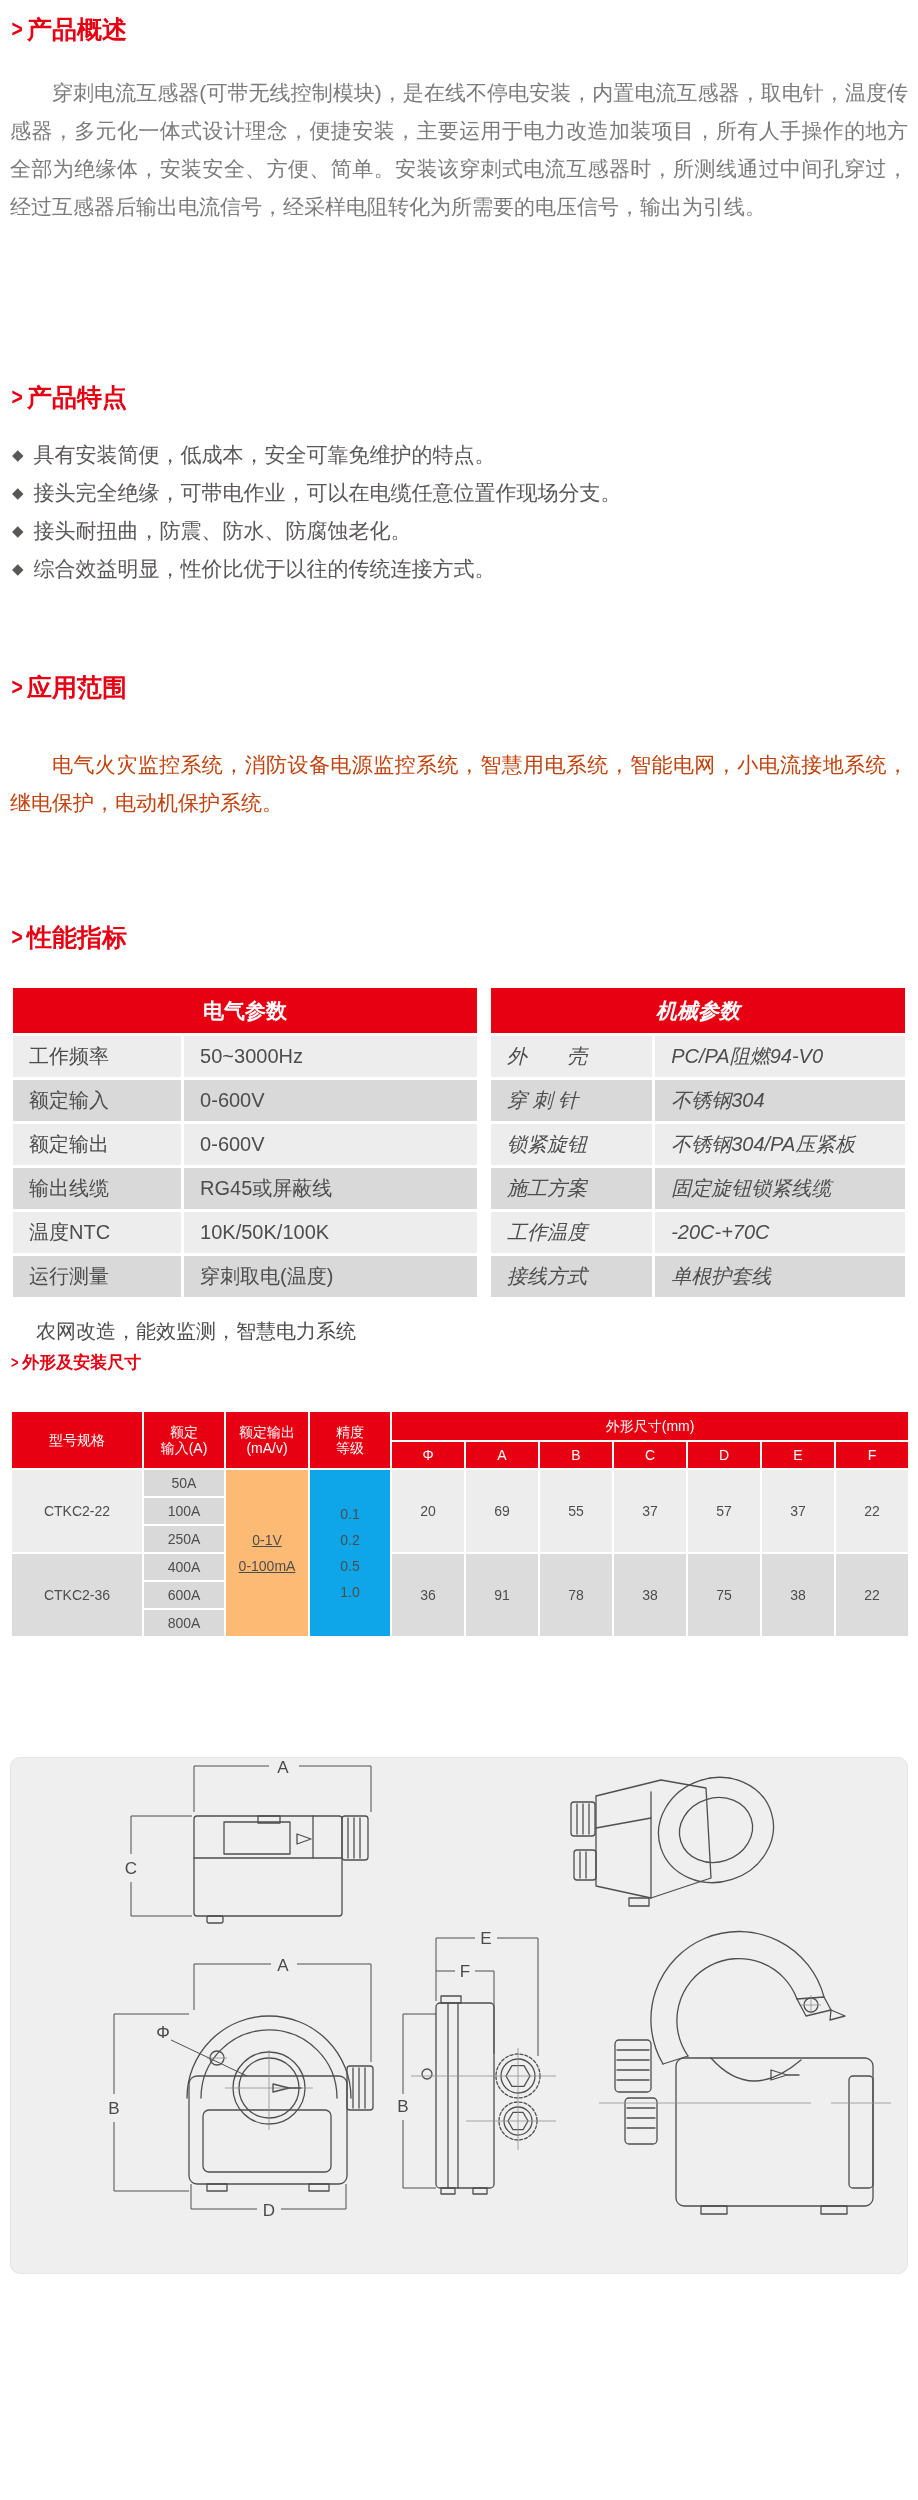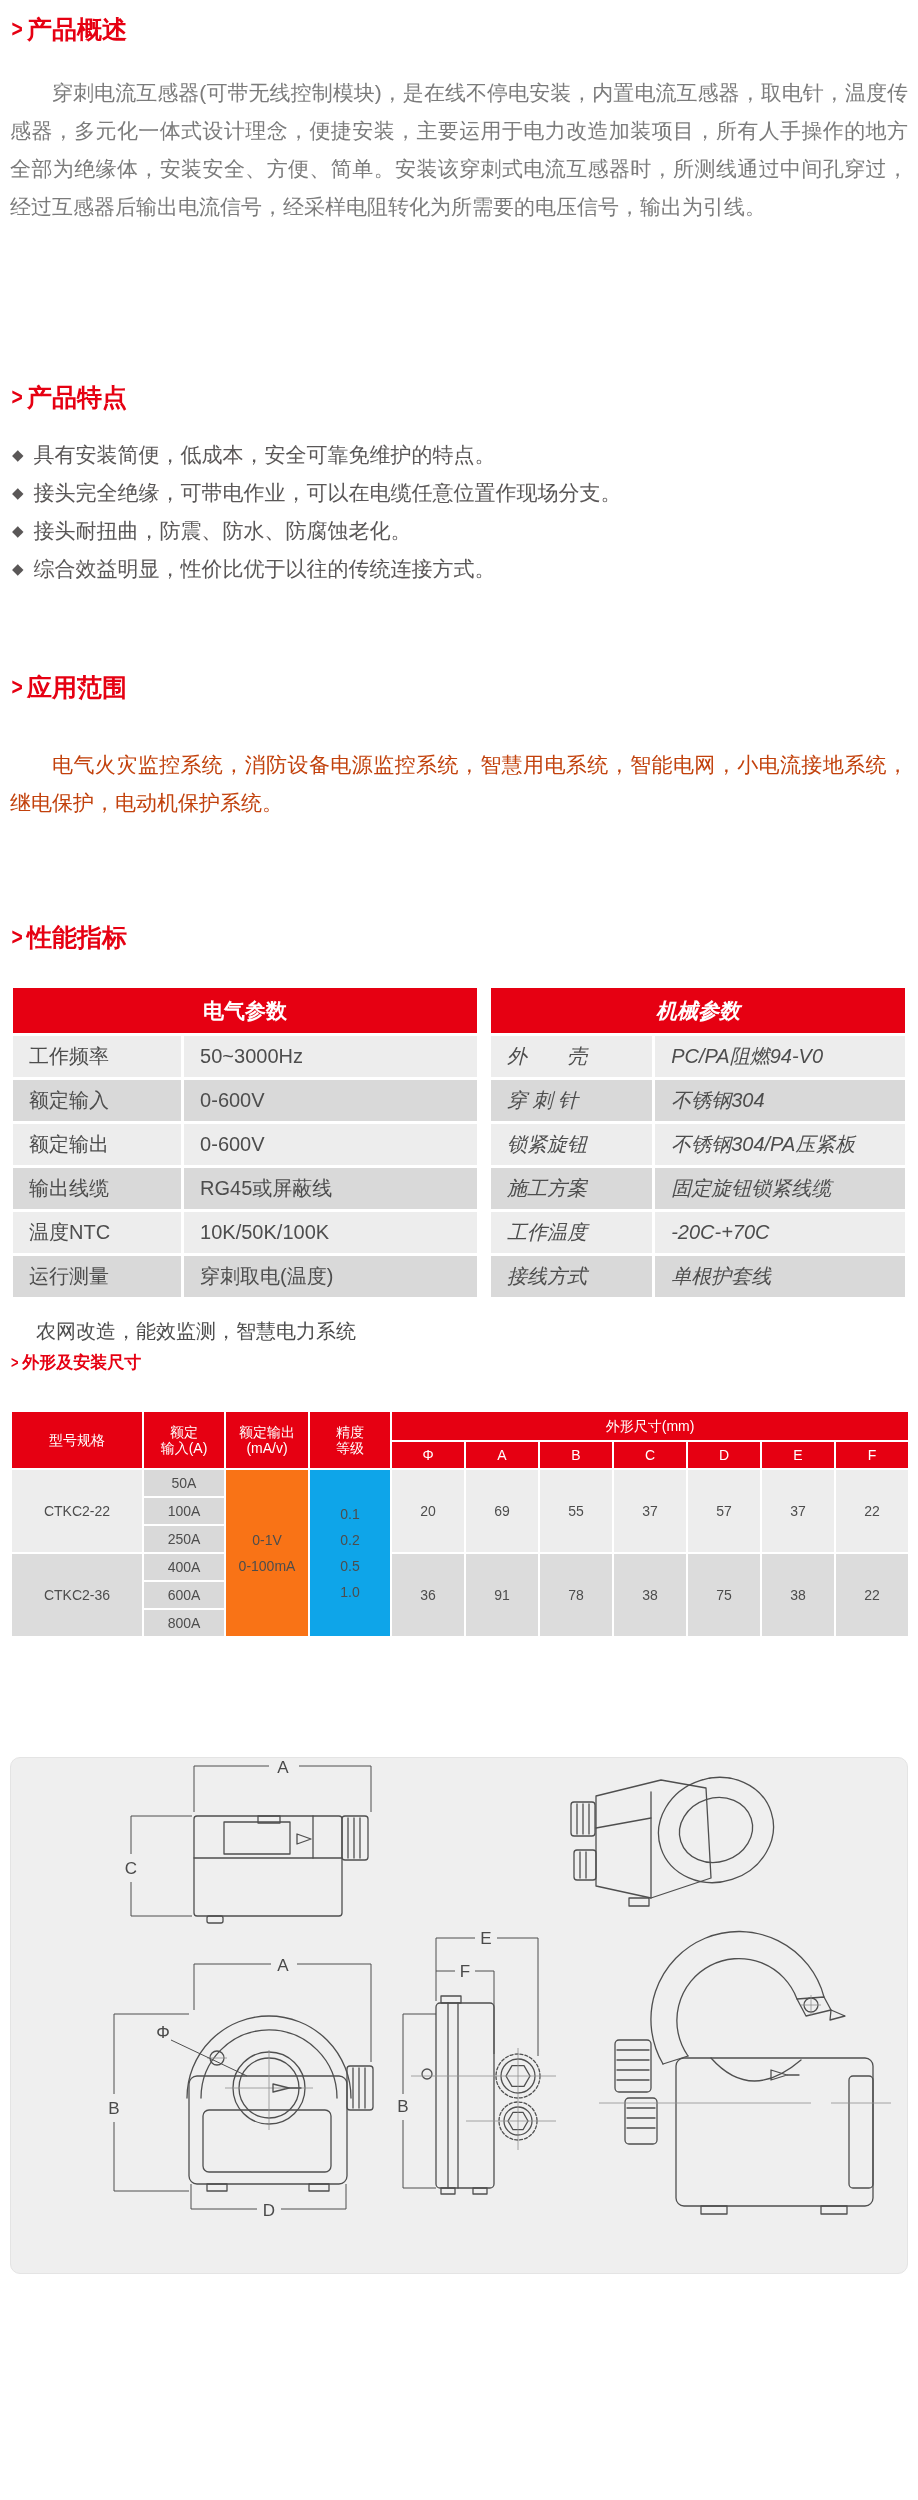--- a/index.html
+++ b/index.html
@@ -38,21 +38,21 @@
   .spec-wrap{position:absolute;left:10px;top:1410px;width:898px;}
   table.spec{border-collapse:separate;border-spacing:2px;width:898px;table-layout:fixed;}
   .spec th{background:#e60012;color:#fff;font-size:14px;font-weight:400;text-align:center;
            white-space:pre-line;line-height:16px;padding:2px 0;}
   .spec th.grp{height:24px;}
   .spec td{font-size:14px;color:#4d4d4d;text-align:center;vertical-align:middle;padding:0;}
   .spec tr{height:26px;}
   .spec .r1{background:#ededed;}
   .spec .r2{background:#dcdcdc;}
   .spec .cin{background:#d9d9d9;margin-top:40px;}
-  .spec .cout{background:#f97316;}
+  .spec .cout{background:#fdba74;text-decoration:underline;}
   .spec .cacc{background:#0ea5e9;}
   .spec .stack span{display:block;line-height:26px;}
 
   
   .drawings{position:absolute;left:10px;top:1757px;width:896px;height:515px;
             background:#efefef;border:1px solid #e4e4e4;border-radius:10px;}
   .drawings svg{display:block;}
   .bb{stroke:#4f4f4f;stroke-width:1.3;fill:none;stroke-linejoin:round;stroke-linecap:round;}
   .dd{stroke:#4f4f4f;stroke-width:1;fill:none;}
   .cl{stroke:#8f8f8f;stroke-width:.8;fill:none;}

